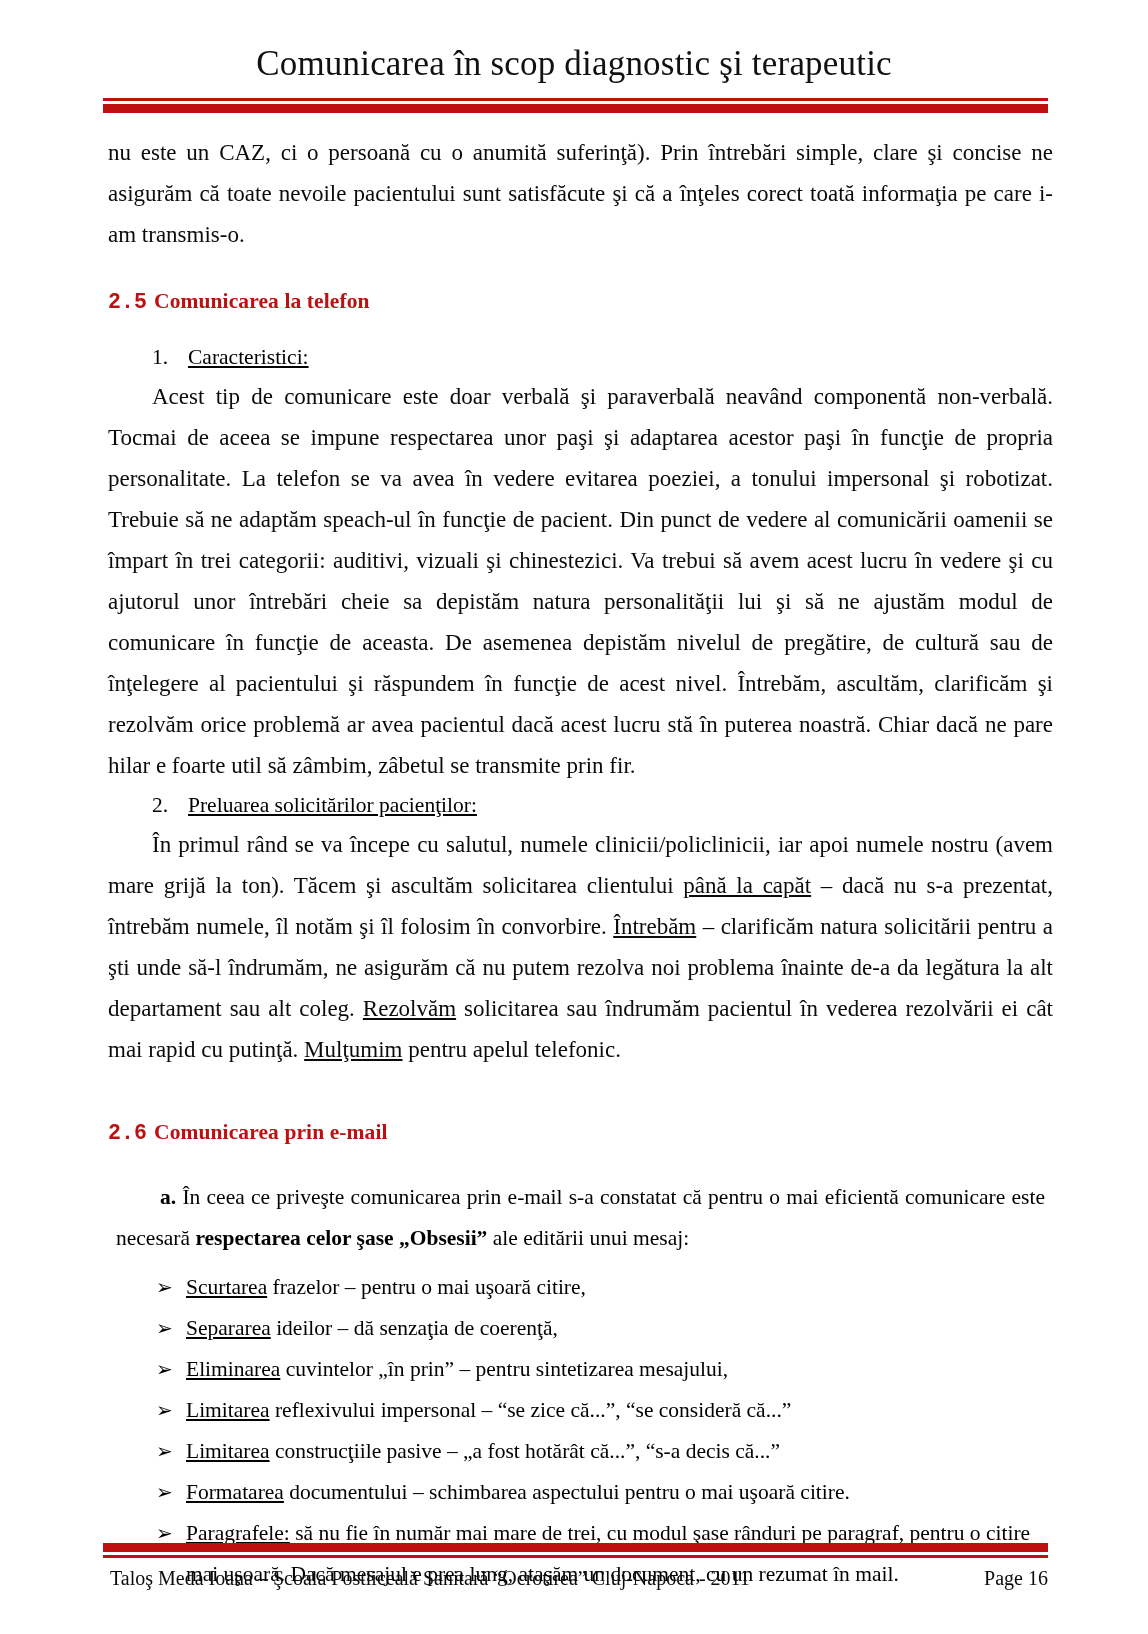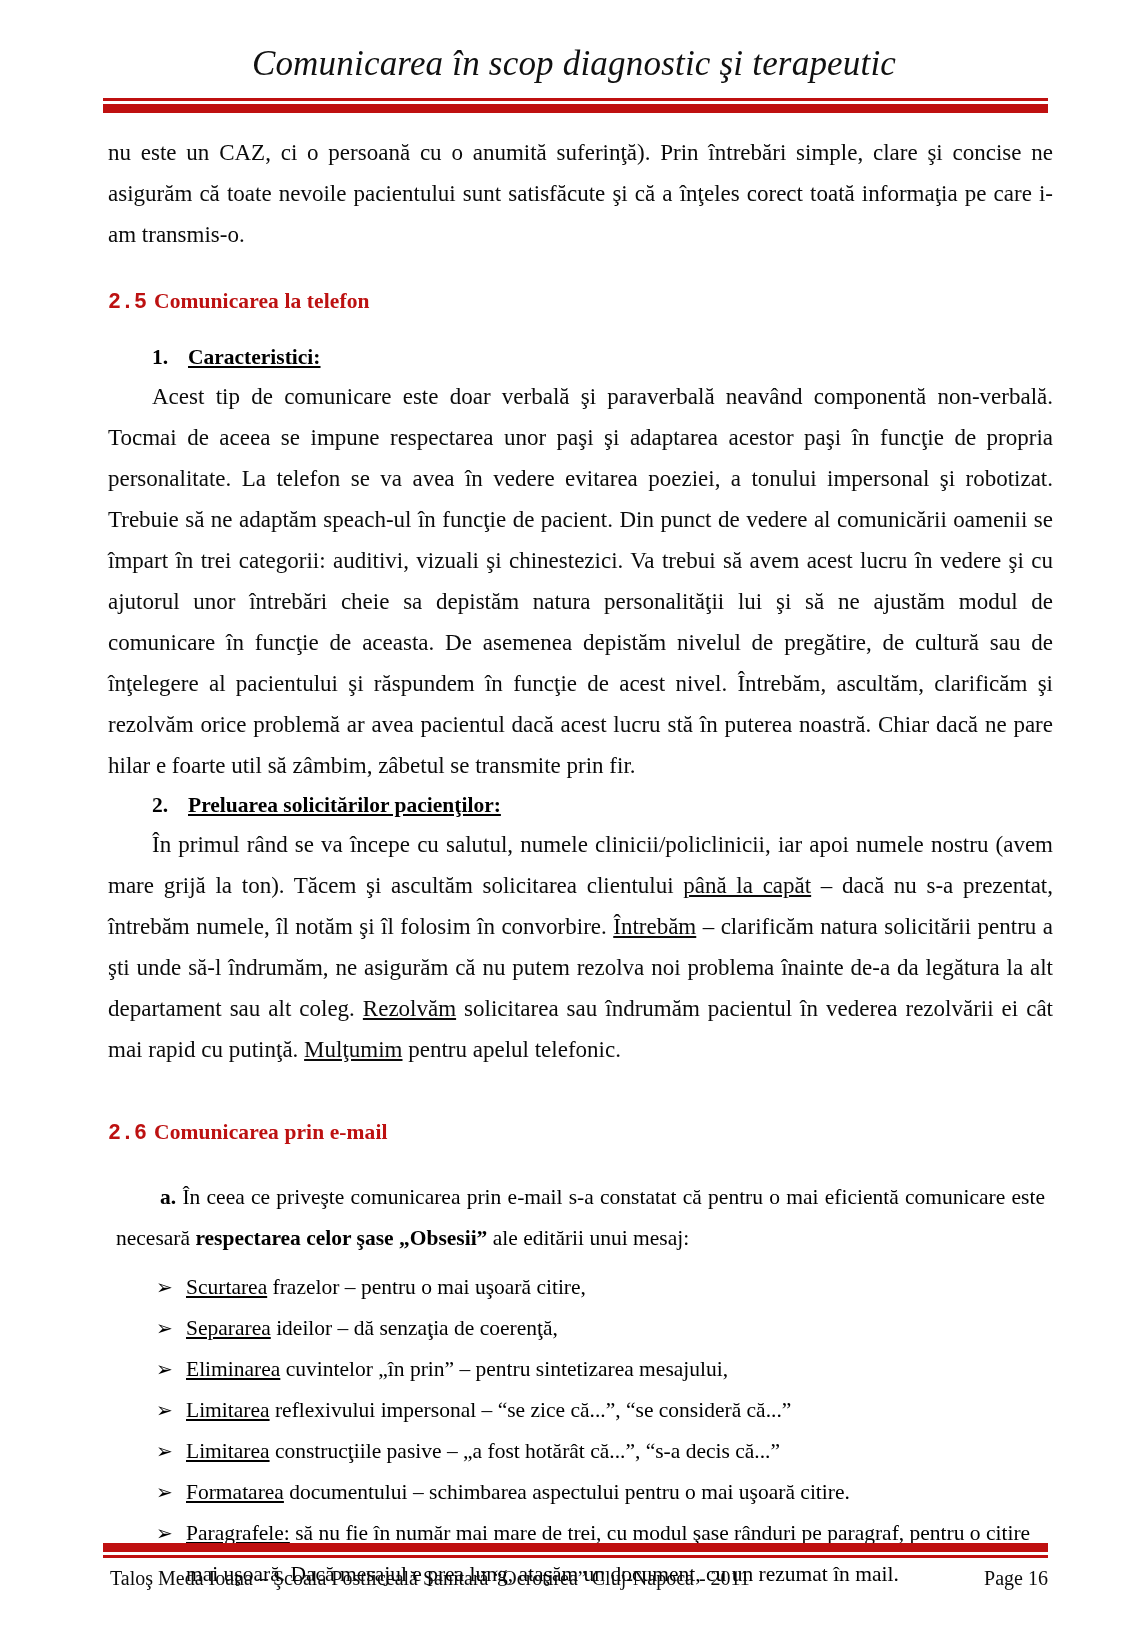--- a/index.html
+++ b/index.html
@@ -26,21 +26,20 @@
     padding-top: 44px;
   }
   .header-title {
     text-align: center;
     font-size: 35px;
     font-weight: normal;
     letter-spacing: 0.2px;
     line-height: 1.15;
     color: #111111;
     margin: 0 0 14px 0;
-    font-style: italic;
   }
   .rule-wrap {
     margin: 0 100px 0 103px;
   }
   .rule-thin {
     height: 3px;
     background: #bf1010;
   }
   .rule-gap {
     height: 3px;
@@ -84,21 +83,20 @@
     display: inline-block;
     min-width: 46px;
     font-family: Liberation Mono, monospace;
   }
 
   .numbered-item {
     font-size: 21.5px;
     line-height: 38px;
     margin: 0;
     padding-left: 44px;
-    font-weight: bold;
   }
   .numbered-item .idx {
     display: inline-block;
     width: 36px;
   }
   u, .u {
     text-decoration: underline;
     text-underline-offset: 2px;
   }
   b, .b { font-weight: bold; }

